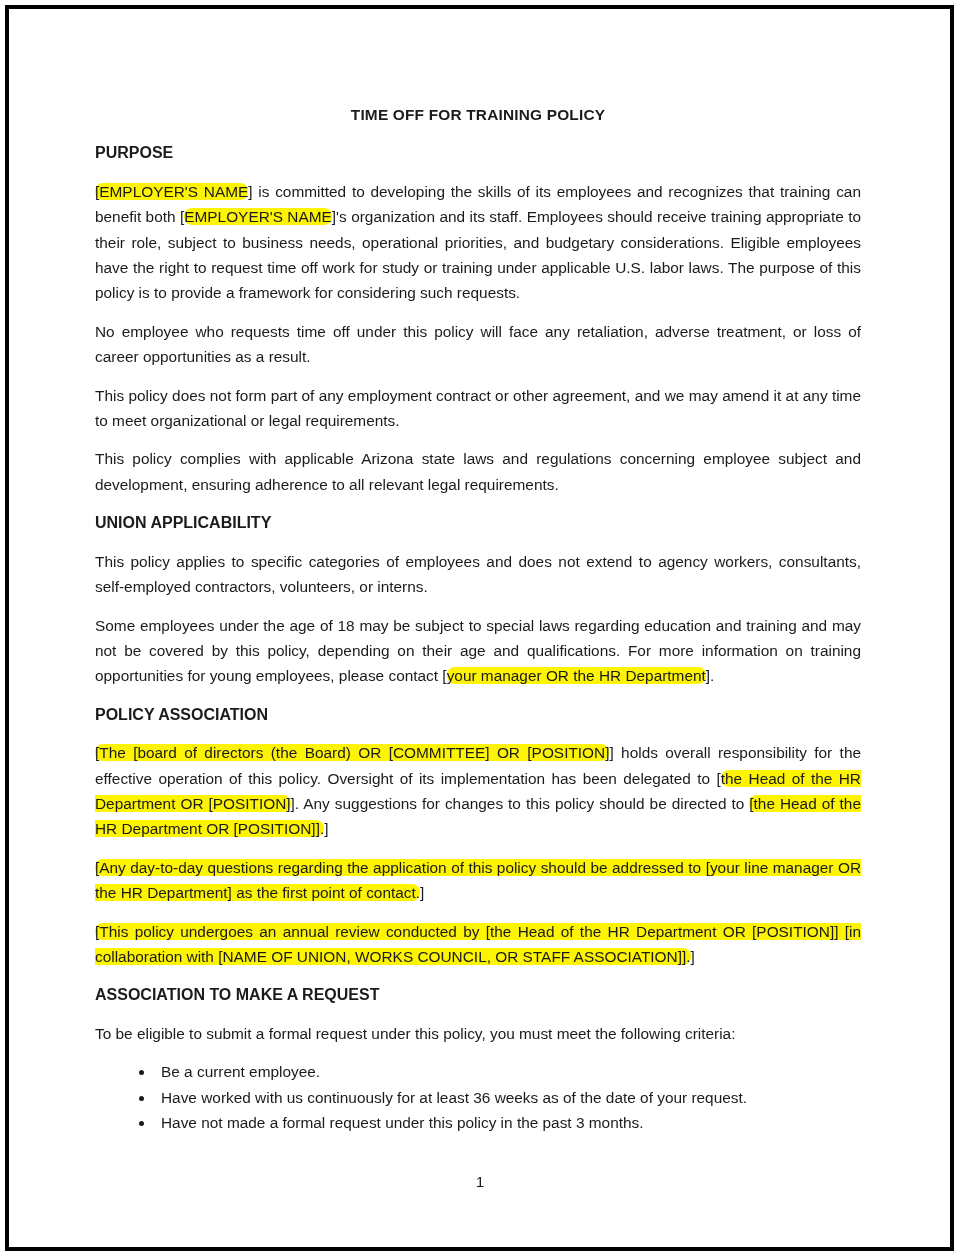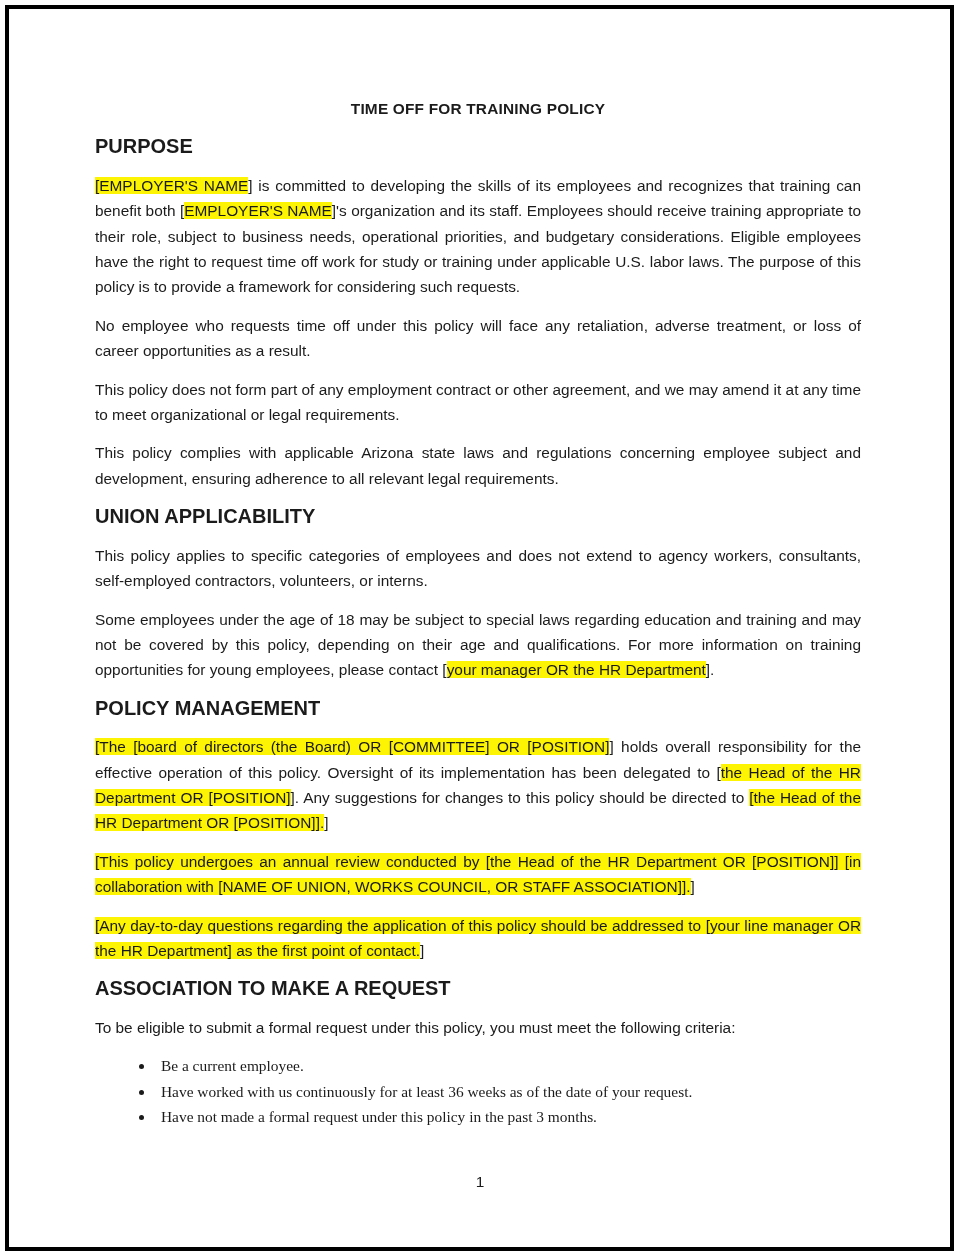--- a/index.html
+++ b/index.html
@@ -21,53 +21,52 @@
   }
   .page-frame {
     position: absolute;
     top: 5px; left: 5px; right: 6px; bottom: 6px;
     border: 4px solid var(--border);
     pointer-events: none;
   }
   .content {
     position: absolute;
     left: 95px;
-    top: 96px;
+    top: 102px;
     width: 766px;
     font-size: 15.4px;
     line-height: 25.4px;
     text-align: justify;
   }
   .doc-title {
     font-size: 15.4px;
     line-height: 25.4px;
     font-weight: 700;
     text-align: center;
     margin: 0 0 13px 0;
     letter-spacing: 0.2px;
   }
   .content h2 {
-    font-size: 20px;
+    font-size: 16px;
     line-height: 25.4px;
     font-weight: 700;
     text-align: left;
     margin: 0 0 13px 0;
   }
   .content p {
     margin: 0 0 13px 0;
   }
-  .hl { background: var(--hl); }
+  .hl { background: var(--hl); border-radius: 8px; }
   .content ul {
     margin: 0 0 13px 0;
     padding-left: 60px;
     text-align: left;
   }
   .content li {
     padding-left: 6px;
-    font-family: Liberation Serif, serif;
   }
   .page-number {
     position: absolute;
     top: 1169px;
     left: 0;
     width: 100%;
     text-align: center;
     font-size: 15.4px;
     line-height: 25.4px;
   }
@@ -81,24 +80,24 @@
   <h1 class="doc-title">TIME OFF FOR TRAINING POLICY</h1>
   <div>
       <h2>PURPOSE</h2>
       <p><span class="hl">[EMPLOYER'S NAME</span><span>] is committed to developing the skills of its employees and recognizes that training can benefit both [</span><span class="hl">EMPLOYER'S NAME</span><span>]'s organization and its staff. Employees should receive training appropriate to their role, subject to business needs, operational priorities, and budgetary considerations. Eligible employees have the right to request time off work for study or training under applicable U.S. labor laws. The purpose of this policy is to provide a framework for considering such requests.</span></p>
       <p><span>No employee who requests time off under this policy will face any retaliation, adverse treatment, or loss of career opportunities as a result.</span></p>
       <p><span>This policy does not form part of any employment contract or other agreement, and we may amend it at any time to meet organizational or legal requirements.</span></p>
       <p><span>This policy complies with applicable Arizona state laws and regulations concerning employee subject and development, ensuring adherence to all relevant legal requirements.</span></p>
       <h2>UNION APPLICABILITY</h2>
       <p><span>This policy applies to specific categories of employees and does not extend to agency workers, consultants, self-employed contractors, volunteers, or interns.</span></p>
       <p><span>Some employees under the age of 18 may be subject to special laws regarding education and training and may not be covered by this policy, depending on their age and qualifications. For more information on training opportunities for young employees, please contact [</span><span class="hl">your manager OR the HR Department</span><span>].</span></p>
-      <h2>POLICY MANAGEMENT</h2>
+      <h2>POLICY ASSOCIATION</h2>
       <p><span class="hl">[The [board of directors (the Board) OR [COMMITTEE] OR [POSITION]</span><span>] holds overall responsibility for the effective operation of this policy. Oversight of its implementation has been delegated to [</span><span class="hl">the Head of the HR Department OR [POSITION]</span><span>]. Any suggestions for changes to this policy should be directed to </span><span class="hl">[the Head of the HR Department OR [POSITION]].</span><span>]</span></p>
+      <p><span class="hl">[Any day-to-day questions regarding the application of this policy should be addressed to [your line manager OR the HR Department] as the first point of contact.</span><span>]</span></p>
       <p><span class="hl">[This policy undergoes an annual review conducted by [the Head of the HR Department OR [POSITION]] [in collaboration with [NAME OF UNION, WORKS COUNCIL, OR STAFF ASSOCIATION]].</span><span>]</span></p>
-      <p><span class="hl">[Any day-to-day questions regarding the application of this policy should be addressed to [your line manager OR the HR Department] as the first point of contact.</span><span>]</span></p>
       <h2>ASSOCIATION TO MAKE A REQUEST</h2>
       <p><span>To be eligible to submit a formal request under this policy, you must meet the following criteria:</span></p>
       <ul>
         <li>Be a current employee.</li>
         <li>Have worked with us continuously for at least 36 weeks as of the date of your request.</li>
         <li>Have not made a formal request under this policy in the past 3 months.</li>
       </ul>
     </div>
 </div>
 

